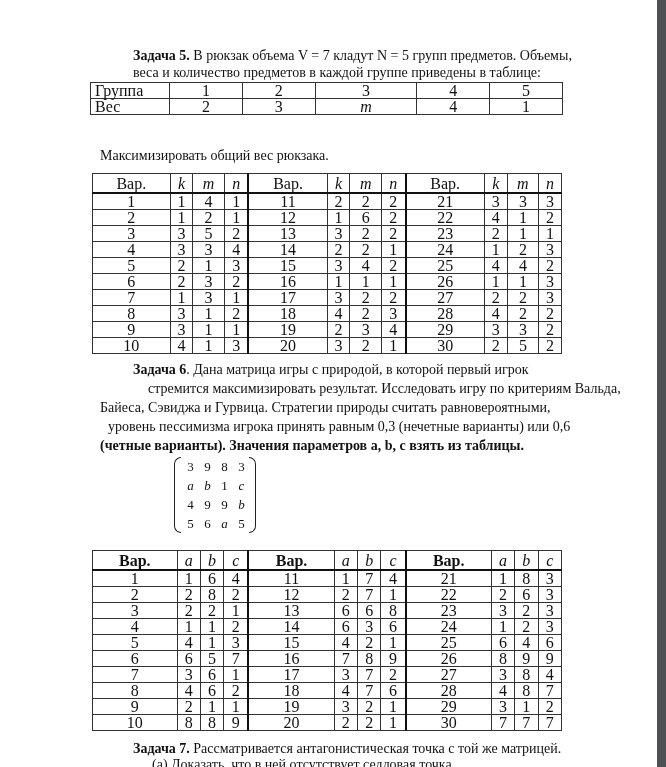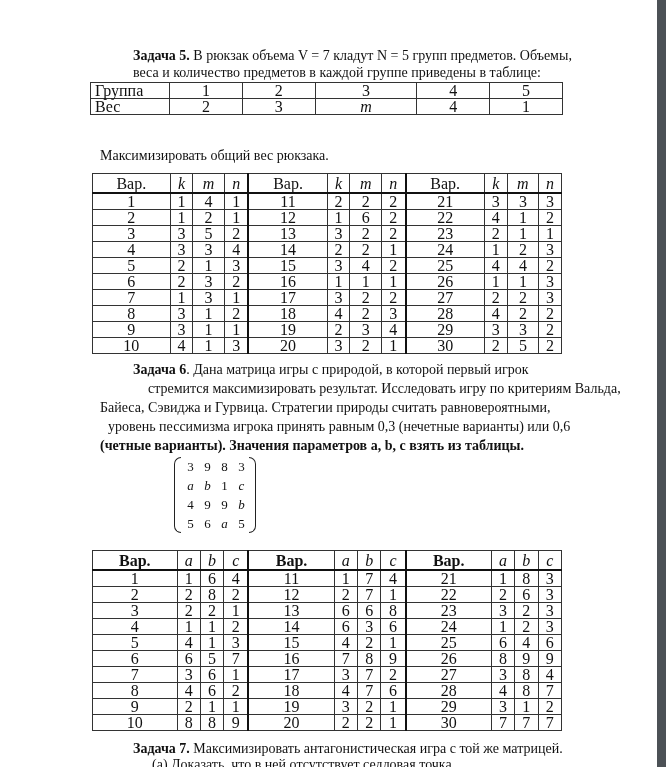--- a/index.html
+++ b/index.html
@@ -430,15 +430,15 @@
         <td>1</td>
         <td class="sep">30</td>
         <td>7</td>
         <td>7</td>
         <td>7</td>
       </tr>
     </tbody>
 </table>
 
 <div class="blk" style="left:133px; top:741px;">
-  <b>Задача 7.</b><span> Максимизировать антагонистическая игра с той же матрицей.</span>
+  <b>Задача 7.</b><span> Рассматривается антагонистическая точка с той же матрицей.</span>
 </div>
 <div class="blk" style="left:152px; top:757px;">(а) Доказать, что в ней отсутствует седловая точка.</div>
 
 </body></html>

